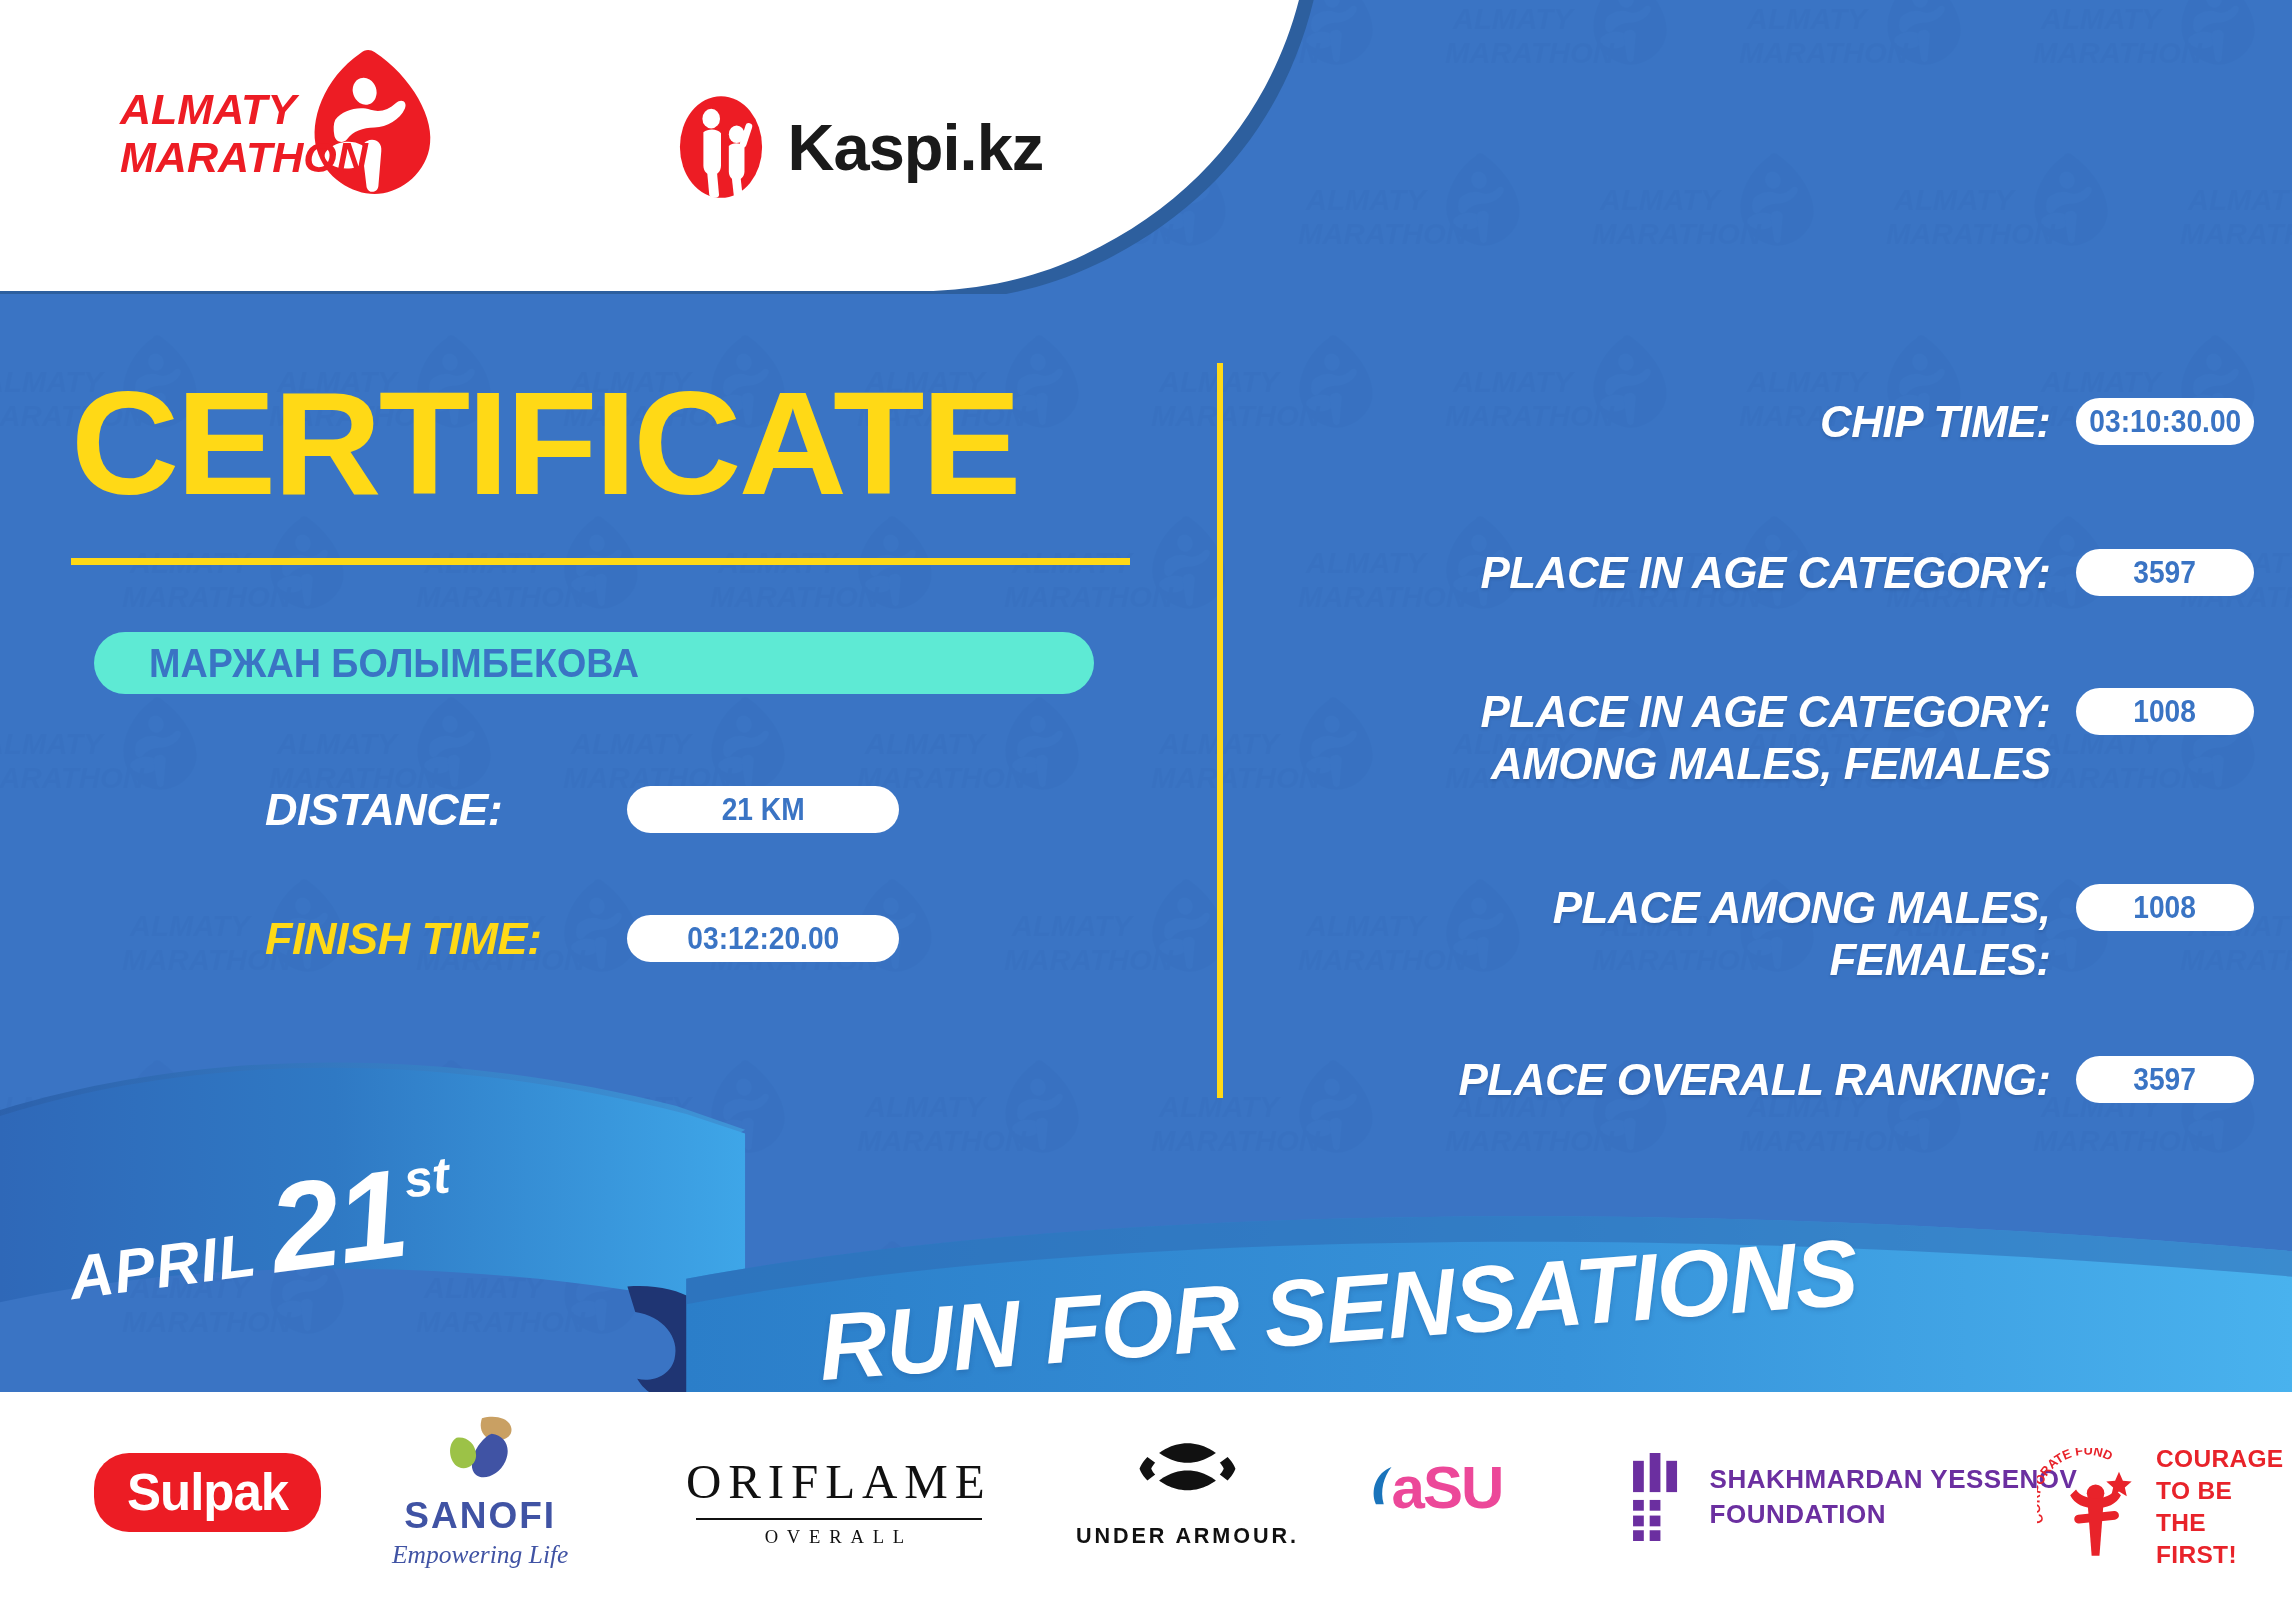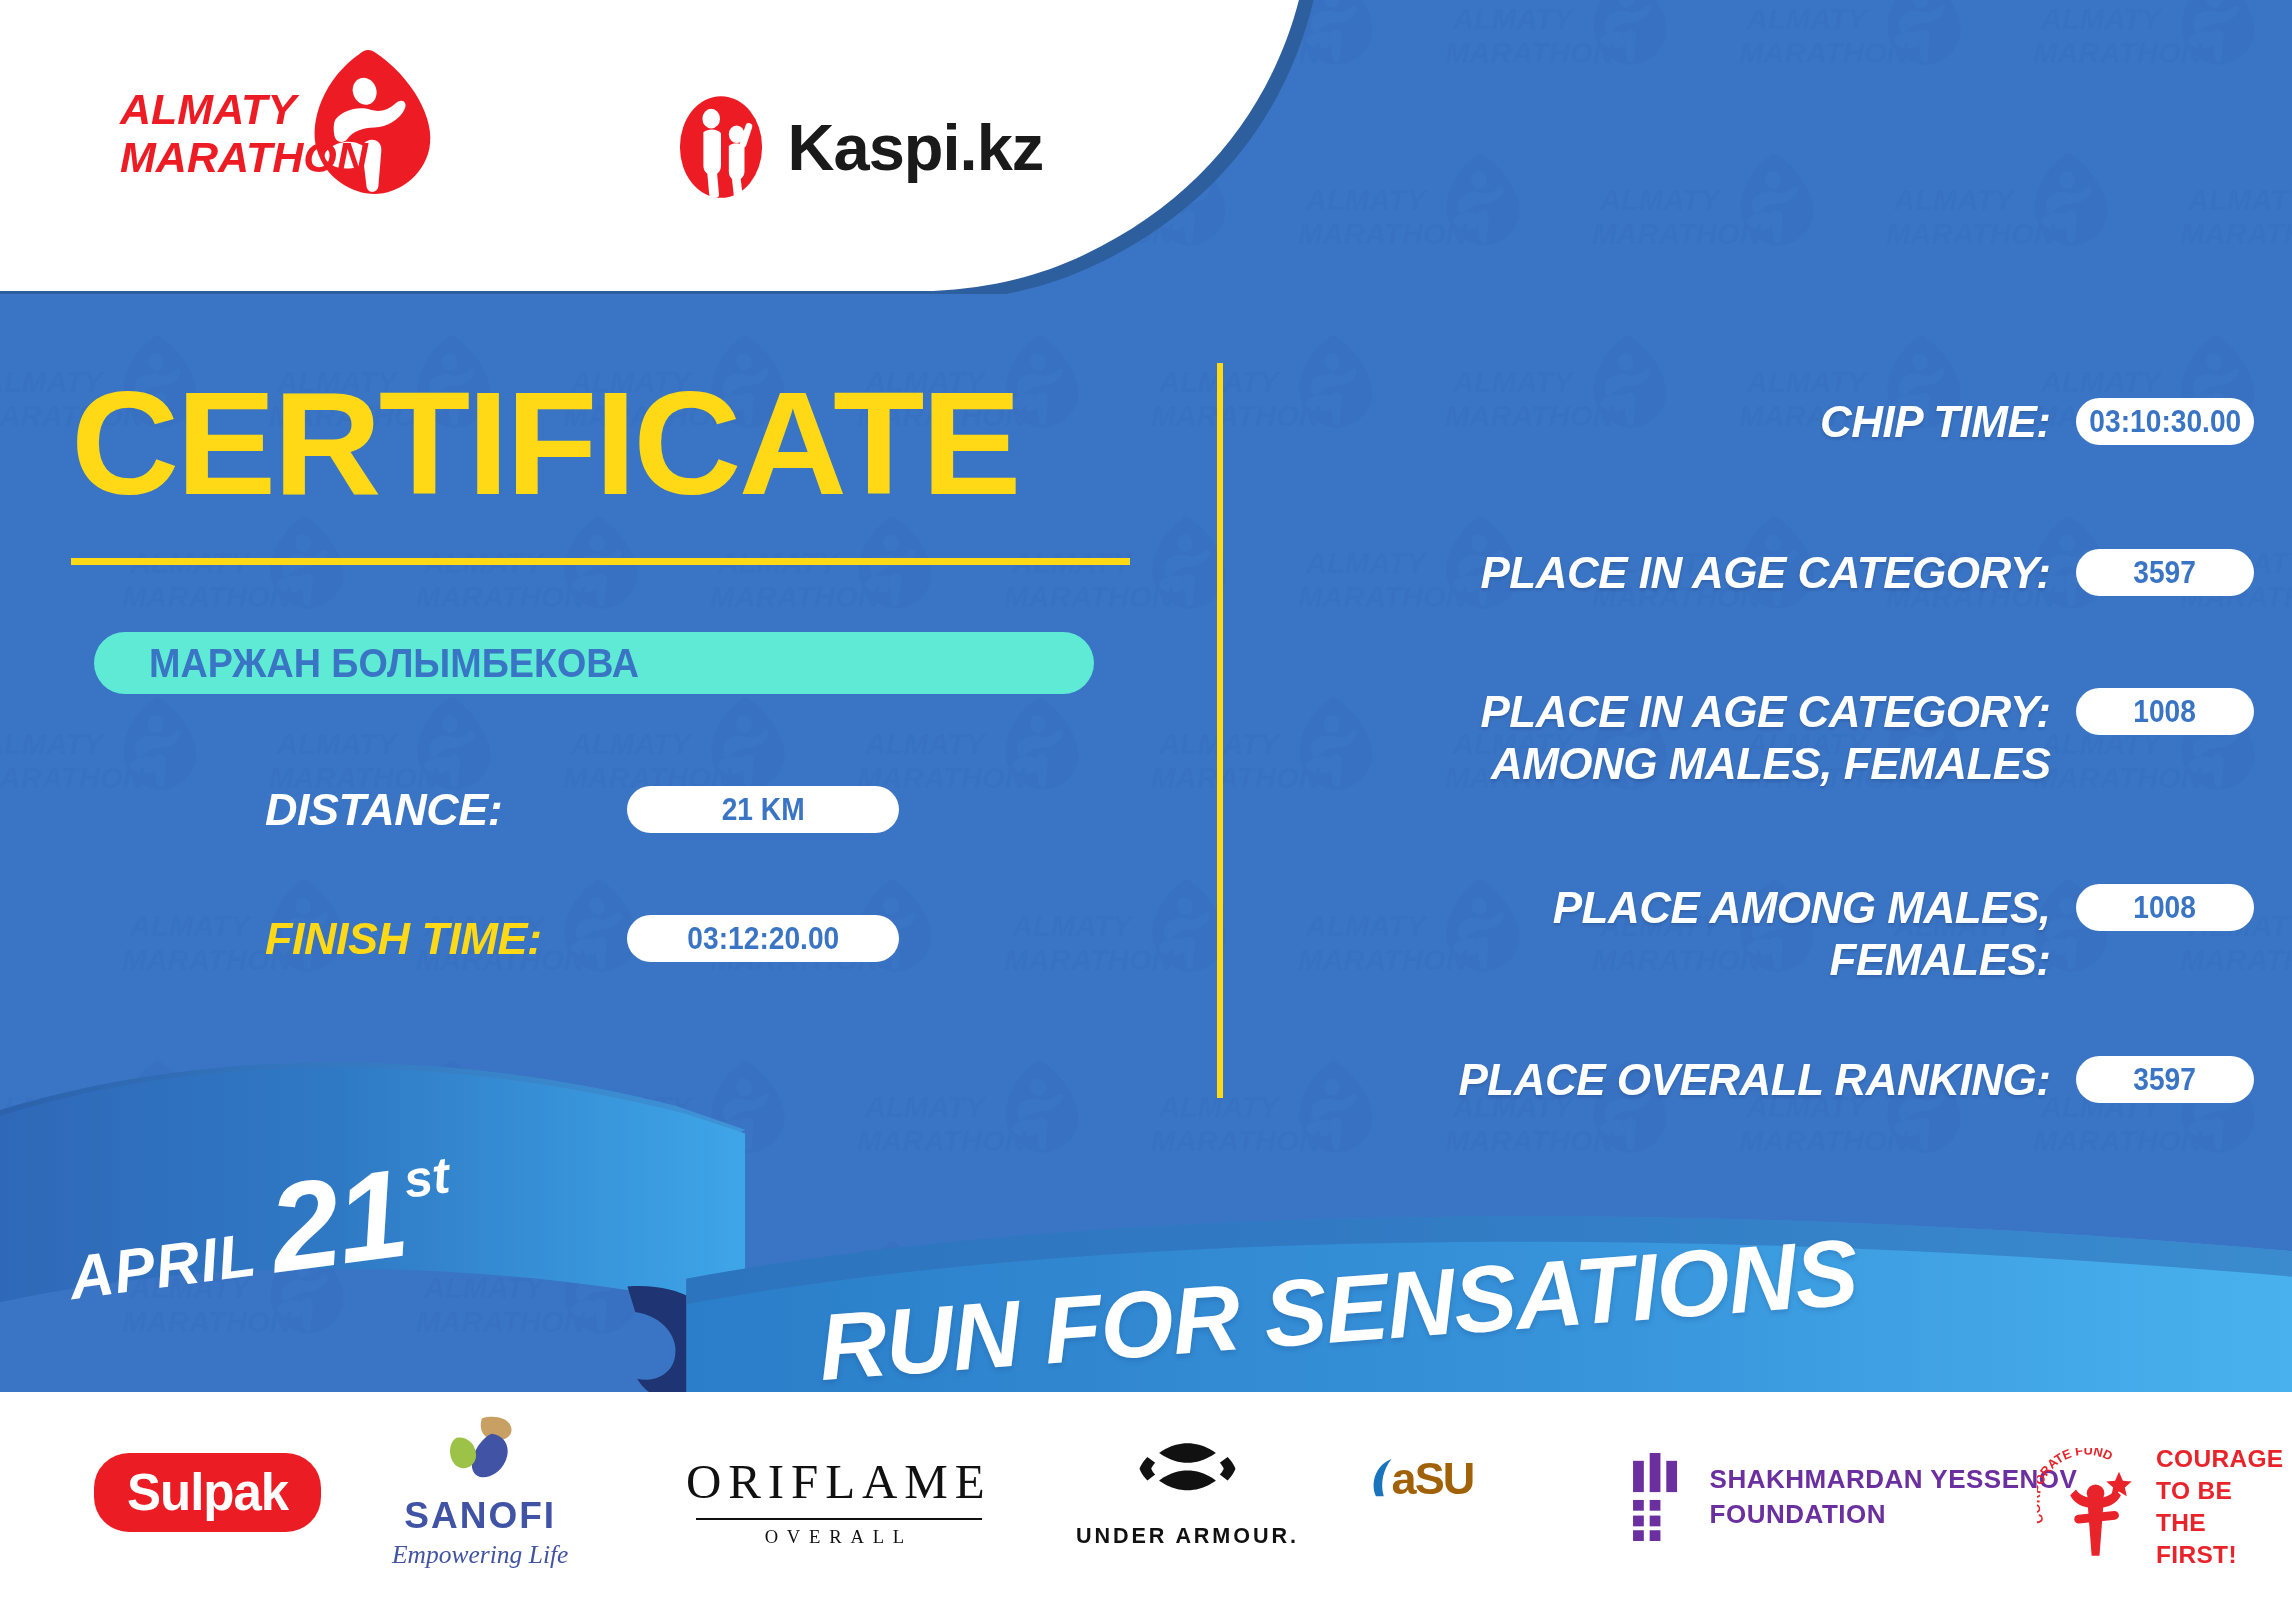--- a/index.html
+++ b/index.html
@@ -348,23 +348,23 @@
   .ua-box { text-align: center; }
   .ua-name {
     font-size: 21.6px;
     font-weight: bold;
     color: #111111;
     letter-spacing: 2.9px;
     margin-top: 7px;
   }
 
   .asu-text {
-    font-size: 45px;
+    font-size: 60px;
     font-weight: bold;
-    color: #a16207;
+    color: #ec4899;
     letter-spacing: -2px;
   }
 
   .yessenov-box {
     display: flex;
     align-items: center;
     gap: 21.6px;
   }
   .yessenov-name {
     font-size: 26px;

